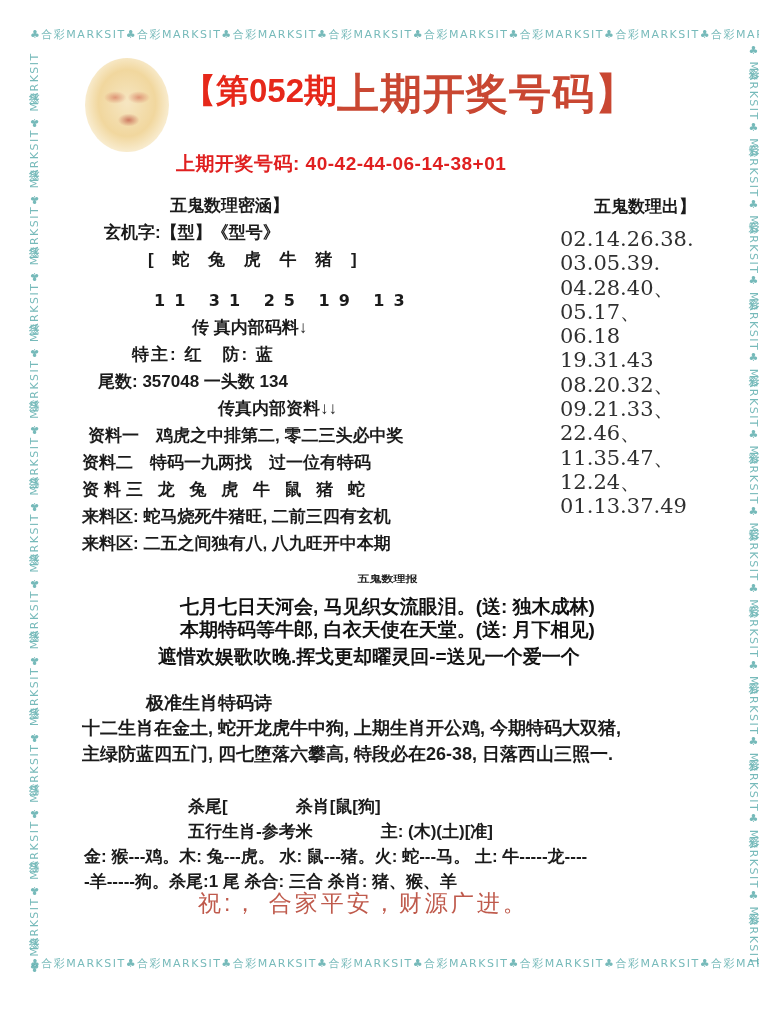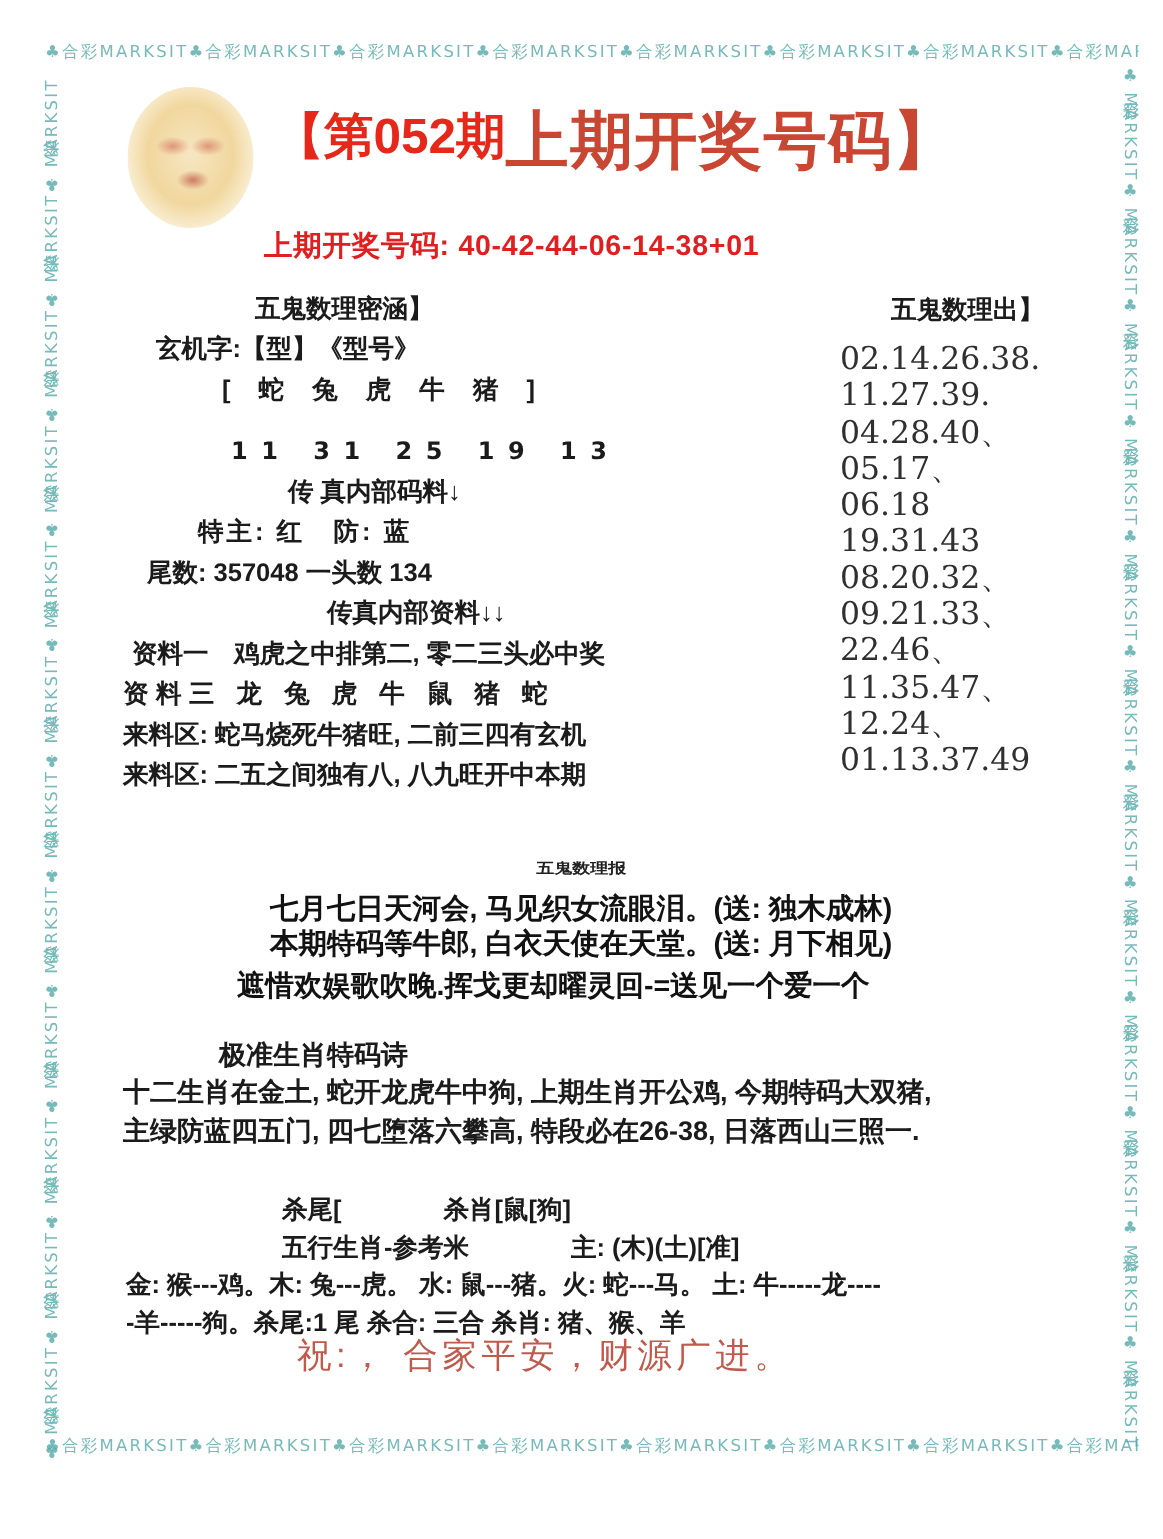--- a/index.html
+++ b/index.html
@@ -104,29 +104,30 @@
   <div class="lc">
     <div class="ln ln-title">五鬼数理密涵】</div>
     <div class="ln ln-mystery">玄机字:【型】《型号》</div>
     <div class="ln ln-zbracket">[ 蛇 兔 虎 牛 猪 ]</div>
     <div class="ln ln-znums">11 31 25 19 13</div>
     <div class="ln ln-faxcodes">传 真内部码料↓</div>
     <div class="ln ln-special">特主: 红　防: 蓝</div>
     <div class="ln ln-tail">尾数: 357048 一头数 134</div>
     <div class="ln ln-faxdata">传真内部资料↓↓</div>
     <div class="ln ln-data1">资料一　鸡虎之中排第二, 零二三头必中奖</div>
+    <div class="ln ln-data2">资料二　特码一九两找　过一位有特码</div>
     <div class="ln ln-data3">资料三 龙 兔 虎 牛 鼠 猪 蛇</div>
     <div class="ln ln-source1">来料区: 蛇马烧死牛猪旺, 二前三四有玄机</div>
     <div class="ln ln-source2">来料区: 二五之间独有八, 八九旺开中本期</div>
   </div>
 
   <div class="rc">
     <div class="rc-title">五鬼数理出】</div>
     <div class="num">02.14.26.38.</div>
-    <div class="num">11.27.39.</div>
+    <div class="num">03.05.39.</div>
     <div class="num">04.28.40、</div>
     <div class="num">05.17、</div>
     <div class="num">06.18</div>
     <div class="num">19.31.43</div>
     <div class="num">08.20.32、</div>
     <div class="num">09.21.33、</div>
     <div class="num">22.46、</div>
     <div class="num">11.35.47、</div>
     <div class="num">12.24、</div>
     <div class="num">01.13.37.49</div>

